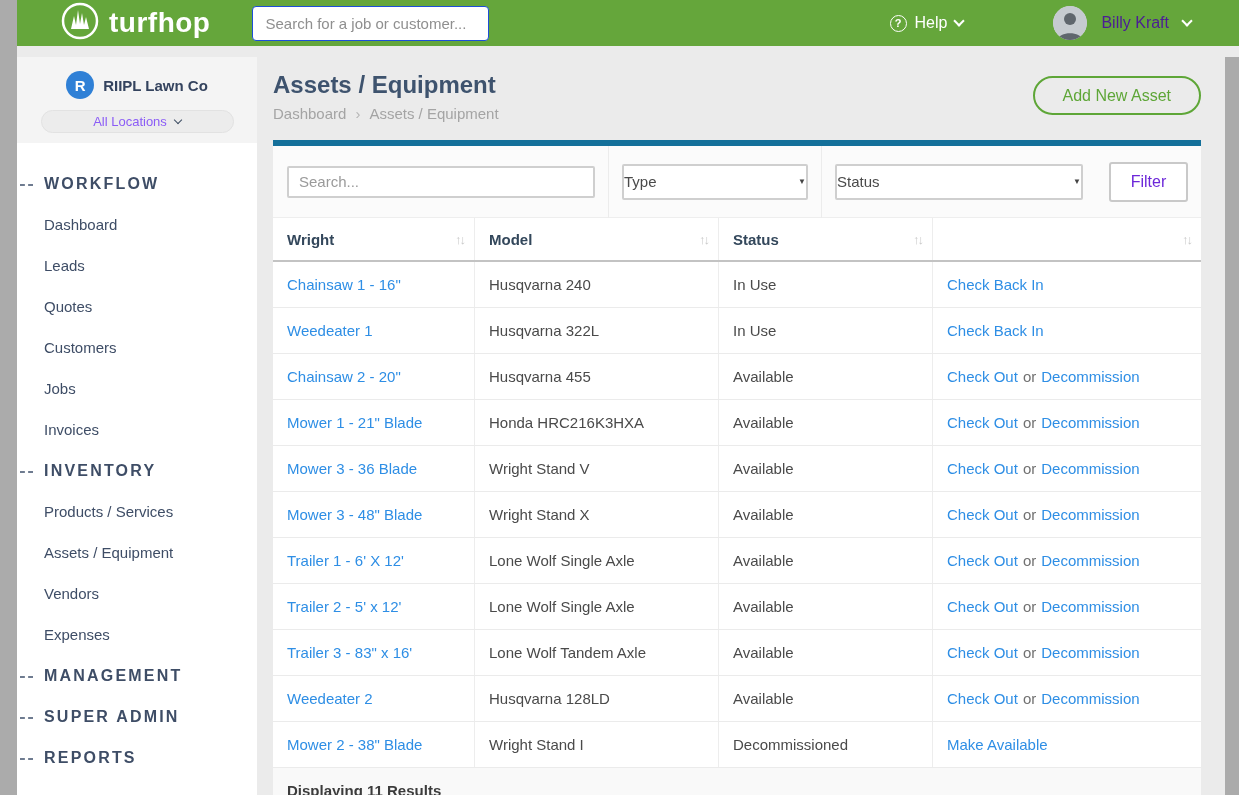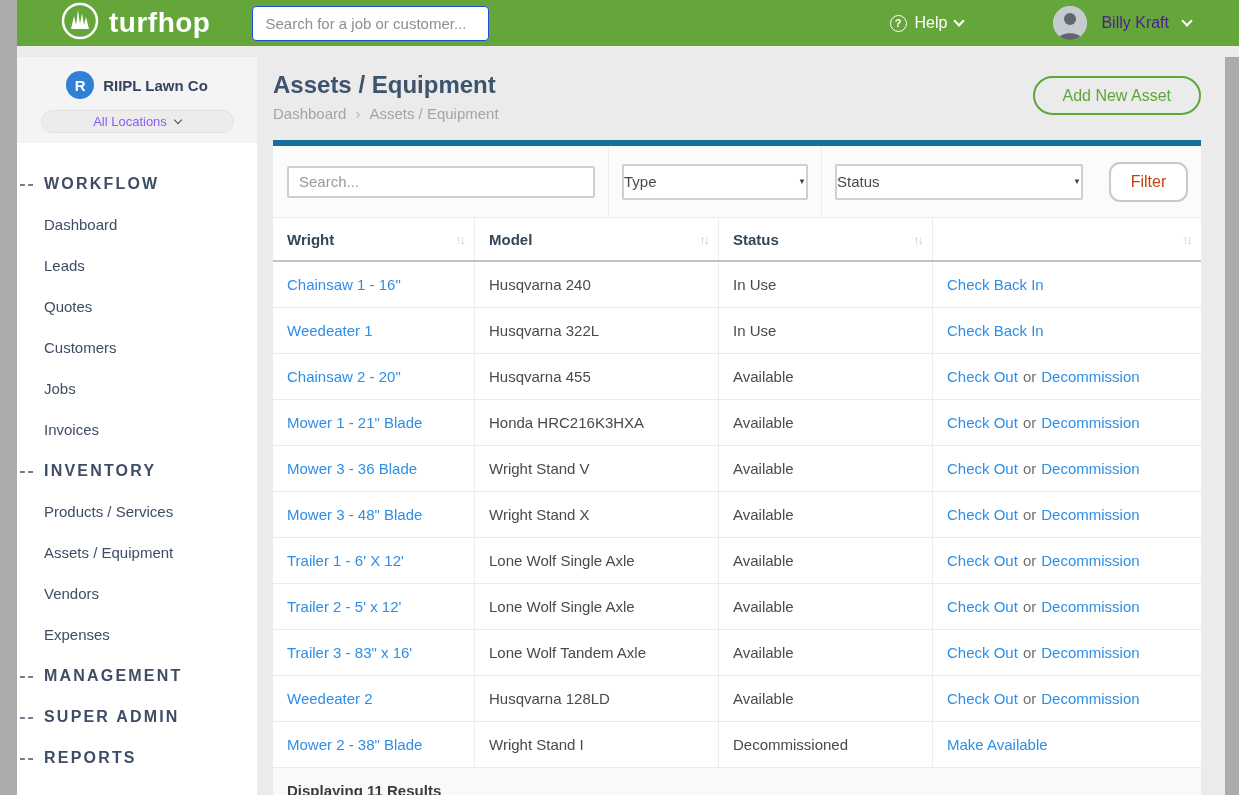--- a/index.html
+++ b/index.html
@@ -92,22 +92,22 @@
   .v-div { width:1px; height:72px; background:#ececec; margin-left:13px; }
   .f-select {
     height:36px; border:2px solid #cfcfcf; border-radius:2px; background:#fff;
     display:flex; align-items:center; justify-content:space-between; padding:0 0;
     font-size:15px; color:#4a4a4a; cursor:pointer;
   }
   .sel-type { width:186px; margin-left:13px; }
   .sel-status { width:248px; margin-left:13px; }
   .sel-arrow { font-size:8px; color:#444; }
   .filter-btn {
-    margin-left:26px; width:79px; height:40px; border:2px solid #c9c9c9; border-radius:11px;
-    background:#fff; font-size:16px; color:#c2410c; cursor:pointer; font-family:"Liberation Sans", sans-serif;
+    margin-left:26px; width:79px; height:40px; border:2px solid #c9c9c9; border-radius:3px;
+    background:#fff; font-size:16px; color:#6d28d9; cursor:pointer; font-family:"Liberation Sans", sans-serif;
   }
 
   .grid-row { display:grid; grid-template-columns:202px 244px 214px 268px; }
   .thead { height:44px; border-bottom:2px solid #c3c3c3; background:#fff; }
   .th {
     position:relative; display:flex; align-items:center; padding-left:14px;
     font-size:15px; font-weight:bold; color:#33475b; border-right:1px solid #ededed;
   }
   .th:last-child { border-right:none; }
   .sort { position:absolute; right:10px; color:#c9c9c9; font-size:13px; letter-spacing:-2px; cursor:pointer; }

